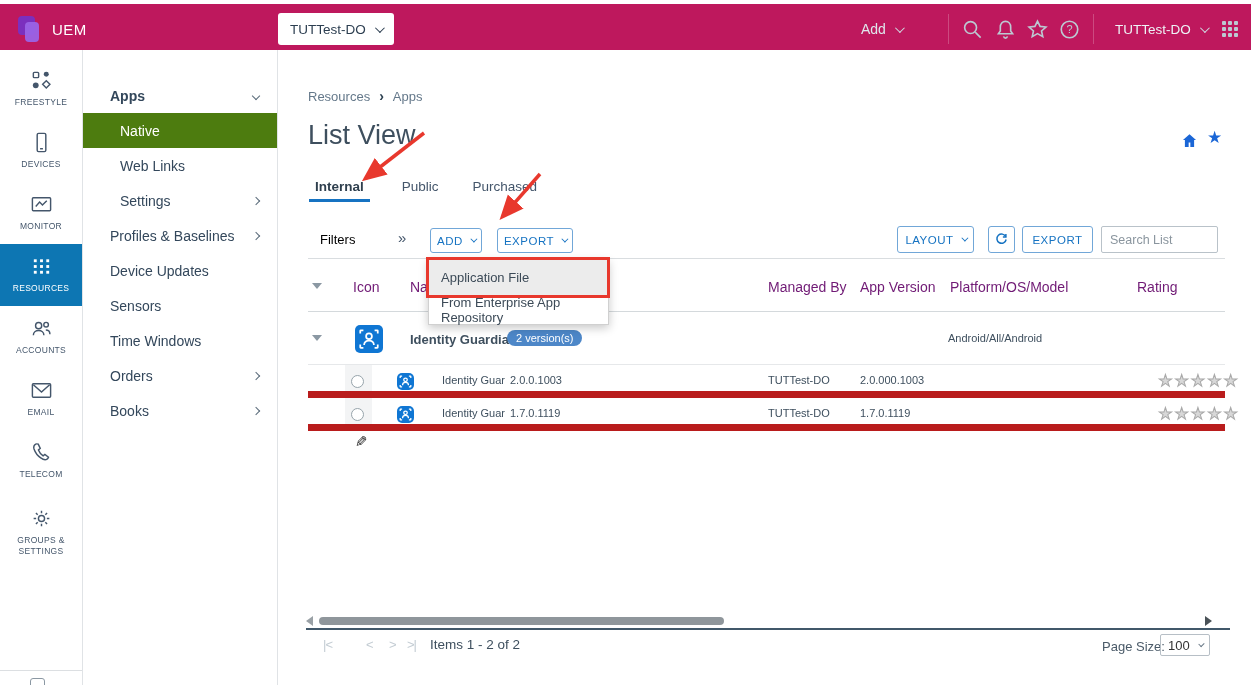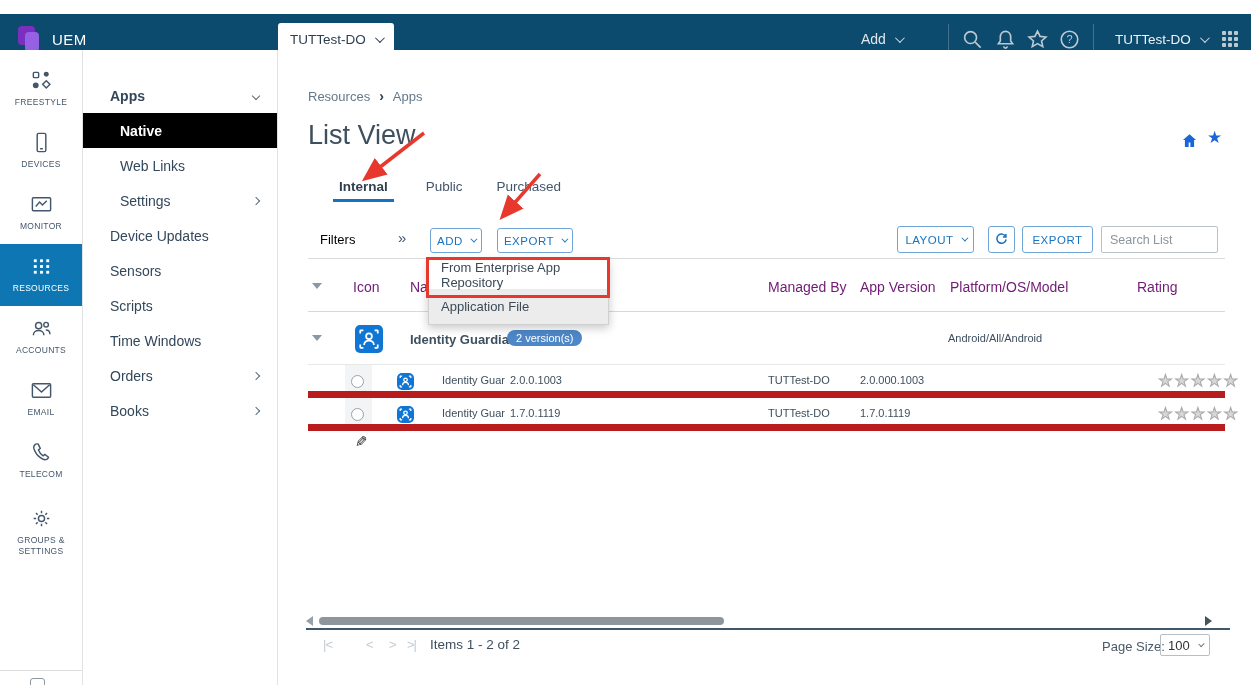--- a/index.html
+++ b/index.html
@@ -1,21 +1,21 @@
 <!DOCTYPE html>
 <html><head>
 <meta charset="utf-8">
 <style>
   * { margin:0; padding:0; box-sizing:border-box; }
   html,body { width:1251px; height:685px; }
   body { font-family:"Liberation Sans", sans-serif; background:#fff; position:relative; overflow:hidden; }
   #app { position:absolute; inset:0; width:1251px; height:685px; background:#fff; }
 
   
-  #topbar { position:absolute; left:0; top:14px; width:1251px; height:50px; background:#0c4a6e; }
+  #topbar { position:absolute; left:0; top:4px; width:1251px; height:50px; background:#be185d; }
   .logo { position:absolute; left:18px; top:12px; width:26px; height:26px; }
   .logo-back { position:absolute; left:0; top:0; width:17px; height:19px; background:#7b2fbe; border-radius:4px; }
   .logo-front { position:absolute; left:7px; top:6px; width:14px; height:20px; background:#9a63e6; border-radius:4px; opacity:.95; }
   .brand { position:absolute; left:52px; top:17px; color:#fff; font-size:15px; letter-spacing:.5px; }
   .og-btn { position:absolute; left:278px; top:9px; height:32px; min-width:97px; background:#fff; border:none; border-radius:3px; display:flex; align-items:center; gap:9px; padding:0 12px; font-family:inherit; font-size:13.5px; color:#2c3e50; cursor:pointer; }
   .chev { width:7px; height:7px; border-right:1.6px solid #2c3e50; border-bottom:1.6px solid #2c3e50; transform:rotate(45deg) translateY(-2px); display:inline-block; }
   .chev.light { border-color:#cfdae2; }
   .chev.blue { border-color:#1673c2; }
   .chev.small { width:5px; height:5px; }
   .tb-add { position:absolute; left:861px; top:0; height:50px; display:flex; align-items:center; gap:9px; color:#dfe7ec; font-size:14px; cursor:pointer; }
@@ -33,35 +33,35 @@
   .rail-item.active { background:#0d76b3; color:#fff; }
   .rail-item.tall { height:80px; }
   .rail-divider { position:absolute; left:0; top:620px; width:82px; height:1px; background:#dcdfe2; }
   .rail-stub { position:absolute; left:30px; top:628px; width:15px; height:12px; border:1.5px solid #8b98a3; border-radius:3px; }
 
   
   #sidebar { position:absolute; left:83px; top:50px; width:195px; height:635px; background:#fff; border-right:1px solid #e0e3e6; padding-top:28px; }
   .side-row { height:35px; display:flex; align-items:center; padding-left:27px; padding-right:18px; font-size:14px; color:#33475b; cursor:pointer; }
   .side-row.section { font-weight:bold; }
   .side-row.indent { padding-left:37px; }
-  .side-row.active { background:#000000; color:#fff; font-weight:bold; }
+  .side-row.active { background:#4d7c0f; color:#fff; font-weight:normal; }
   .side-chev { margin-left:auto; width:6px; height:6px; border-right:1.5px solid #5a6b7a; border-bottom:1.5px solid #5a6b7a; }
   .side-chev.down { transform:rotate(45deg); }
   .side-chev.right { transform:rotate(-45deg); }
 
   
   #main { position:absolute; left:278px; top:50px; width:973px; height:635px; background:#fff; }
   .bc { position:absolute; left:30px; top:38px; display:flex; align-items:center; gap:9px; font-size:13px; color:#64788a; }
   .bc .sep { font-size:14px; font-weight:bold; color:#2c4050; }
   .bc span { cursor:pointer; }
   .page-title { position:absolute; left:30px; top:70px; font-size:27px; font-weight:300; color:#3e4f5e; }
   .quick-home { position:absolute; left:903px; top:82px; width:17px; height:17px; color:#1b66d6; cursor:pointer; }
   .quick-star { position:absolute; left:929px; top:77px; font-size:17px; color:#1b66d6; cursor:pointer; }
 
-  .tabs { position:absolute; left:30px; top:126px; height:26px; display:flex;margin-left:24px; }
+  .tabs { position:absolute; left:30px; top:126px; height:26px; display:flex; }
   .tab { position:relative; height:26px; line-height:22px; font-size:13.5px; color:#44566b; cursor:pointer; }
   .tab.t1 { margin-left:7px; } .tab.t2 { margin-left:38px; } .tab.t3 { margin-left:34px; }
   .tab.active { color:#2f3f4e; font-weight:bold; }
   .tab.active::after { content:""; position:absolute; left:-6px; right:-6px; bottom:0; height:3px; background:#1673c2; }
 
   .filters-label { position:absolute; left:42px; top:182px; font-size:13px; color:#000000; cursor:pointer; }
   .expand-glyph { position:absolute; left:120px; top:179px; font-size:15px; color:#44566b; cursor:pointer; }
   .btn { position:absolute; background:#fff; border:1px solid #71a7d8; border-radius:3px; color:#1673c2; font-size:11.5px; letter-spacing:.5px; display:flex; align-items:center; justify-content:center; gap:7px; cursor:pointer; font-family:inherit; }
   .btn-add { left:152px; top:178px; width:52px; height:25px; }
   .btn-export { left:219px; top:178px; width:76px; height:25px; }
@@ -276,27 +276,28 @@
       <span>Native</span>
     </div>
     <div class="side-row indent">
       <span>Web Links</span>
     </div>
     <div class="side-row indent">
       <span>Settings</span>
       <i class="side-chev right"></i>
     </div>
     <div class="side-row">
+      <span>Profiles &amp; Baselines</span>
+      <i class="side-chev right"></i>
+    </div>
+    <div class="side-row">
       <span>Device Updates</span>
     </div>
     <div class="side-row">
       <span>Sensors</span>
-    </div>
-    <div class="side-row">
-      <span>Scripts</span>
     </div>
     <div class="side-row">
       <span>Time Windows</span>
     </div>
     <div class="side-row">
       <span>Orders</span>
       <i class="side-chev right"></i>
     </div>
     <div class="side-row">
       <span>Books</span>
@@ -438,22 +439,22 @@
     <span class="pager" style="left:129px">&gt;|</span>
     <span class="items-label">Items 1 - 2 of 2</span>
     <span class="psize-label">Page Size:</span>
     <div class="psize-select">
       <span>100</span>
       <i class="chev"></i>
     </div>
   </div>
 
   <div class="add-menu">
+    <div class="mi hl">Application File</div>
     <div class="mi plain">From Enterprise App Repository</div>
-    <div class="mi hl">Application File</div>
   </div>
 
   <div class="anno-box"></div>
   <svg class="anno-svg" width="1251" height="685" viewBox="0 0 1251 685">
     <defs>
       <marker id="ah" markerWidth="8" markerHeight="8" refX="5.5" refY="3" orient="auto">
         <path d="M0,0 L7,3 L0,6 Z" fill="#e8382d"></path>
       </marker>
     </defs>
     <line x1="424" y1="133" x2="366" y2="178" stroke="#e8382d" stroke-width="3.5" marker-end="url(#ah)"></line>

